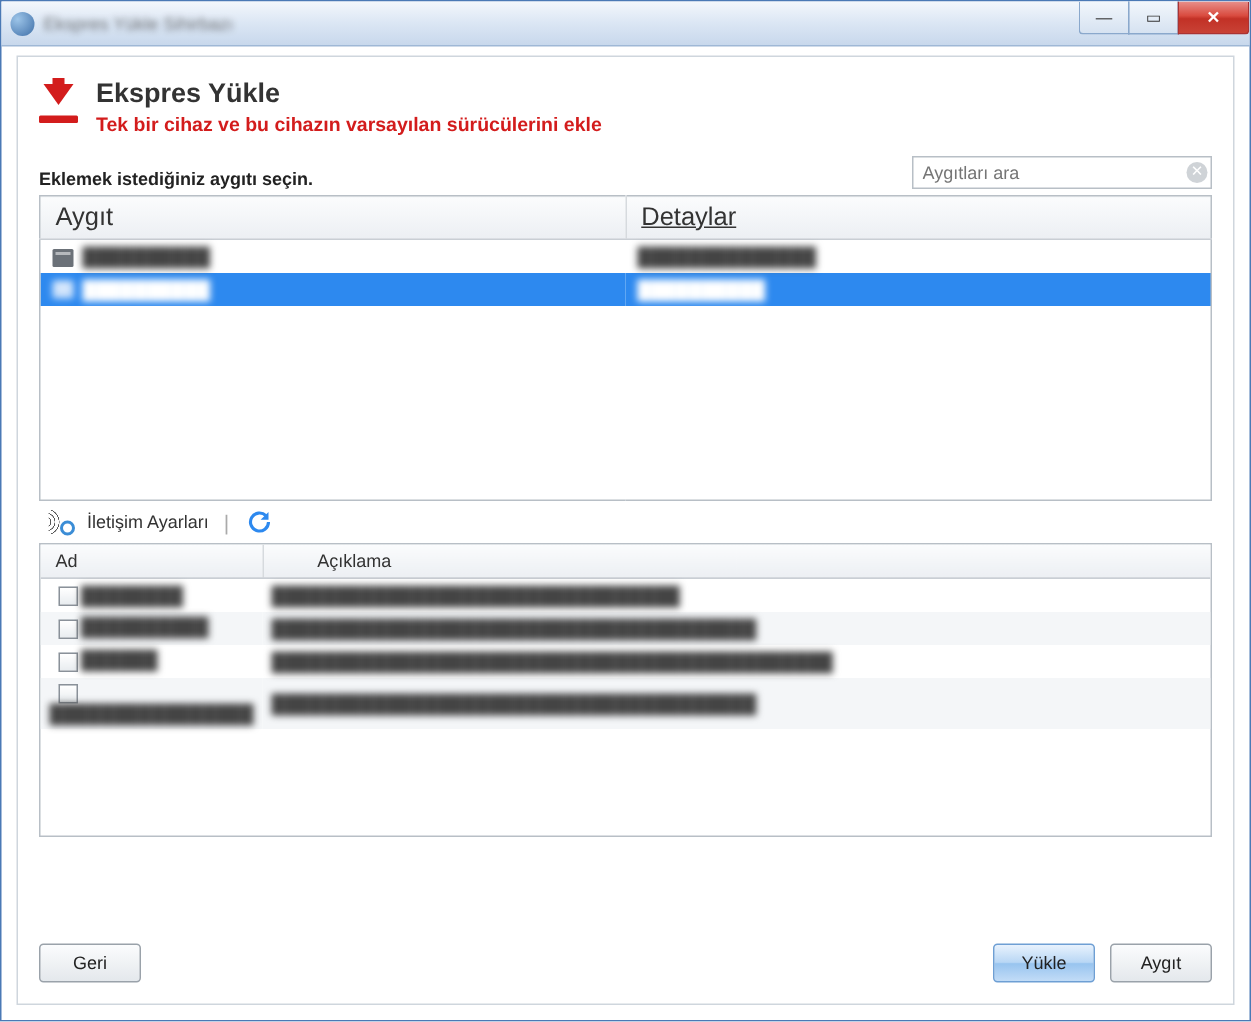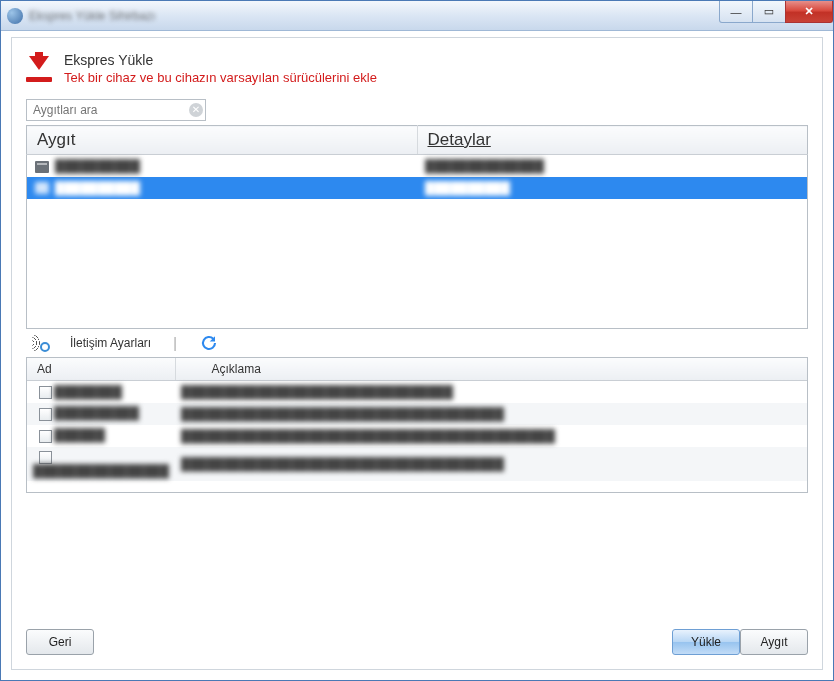--- a/index.html
+++ b/index.html
@@ -11,61 +11,61 @@
   .winbtns { position: absolute; right: 0; top: 0; display: flex; }
   .winbtn { width: 34px; height: 22px; border: 1px solid #8aa8cc; border-top: none; margin-left: -1px; display: flex; align-items: center; justify-content: center; font-size: 11px; color: #333; background: linear-gradient(to bottom, #f2f7fc, #d6e2f1); cursor: pointer; }
   .winbtn.min { border-bottom-left-radius: 3px; }
   .winbtn.close { width: 48px; background: linear-gradient(to bottom, #e78f8a 0%, #d94b3f 45%, #c23126 55%, #c94236 100%); color: #fff; border-color: #a33; border-bottom-right-radius: 3px; font-weight: bold; }
   .content { position: absolute; top: 36px; left: 10px; right: 10px; bottom: 10px; background: #fff; border: 1px solid #cfd6dd; padding: 14px 14px 14px 14px; }
   .header-row { display: flex; align-items: flex-start; gap: 12px; margin-bottom: 14px; }
   .dl-icon { width: 26px; height: 28px; position: relative; margin-top: 2px; }
   .dl-icon .arrow { width: 0; height: 0; border-left: 10px solid transparent; border-right: 10px solid transparent; border-top: 14px solid #d31c1c; position: absolute; left: 3px; top: 2px; }
   .dl-icon .stem { width: 8px; height: 6px; background: #d31c1c; position: absolute; left: 9px; top: -2px; }
   .dl-icon .bar { position: absolute; left: 0; right: 0; bottom: 0; height: 5px; background: #d31c1c; border-radius: 1px; }
-  .header-titles .h1 { font-size: 14px; font-weight: normal; color: #333; margin-bottom: 2px; }
-  .header-titles .h2 { font-size: 13px; color: #d31c1c; font-weight: normal; }
+  .header-titles .h1 { font-size: 18px; font-weight: bold; color: #333; margin-bottom: 2px; }
+  .header-titles .h2 { font-size: 13px; color: #d31c1c; font-weight: bold; }
   .row-label-search { display: flex; align-items: flex-end; justify-content: space-between; margin-bottom: 4px; }
   .section-label { font-weight: bold; color: #222; font-size: 12px; }
-  .search-wrap { position: relative; width: 180px; }
+  .search-wrap { position: relative; width: 200px; }
   .search-wrap input { width: 100%; height: 22px; border: 1px solid #b8bfc6; padding: 0 22px 0 6px; font-size: 12px; color: #666; }
   .search-wrap .clear { position: absolute; right: 3px; top: 50%; transform: translateY(-50%); width: 14px; height: 14px; border-radius: 50%; background: #cfd3d7; color: #fff; font-size: 10px; line-height: 14px; text-align: center; cursor: pointer; }
   .devtable { width: 100%; border: 1px solid #b8bfc6; border-collapse: collapse; background: #fff; }
   .devtable th { background: linear-gradient(to bottom, #fbfcfd, #eceff3); border-bottom: 1px solid #c9ced4; text-align: left; font-weight: normal; color: #333; padding: 4px 10px; font-size: 17px; }
   .devtable th + th { border-left: 1px solid #d6dade; text-decoration: underline; }
   .devtable td { padding: 3px 8px; font-size: 12px; color: #333; vertical-align: middle; height: 22px; }
   .devtable tbody tr.selected td { background: #2d89ef; color: #fff; }
   .devtable tbody tr.selected .blur, .devtable tbody tr.selected .dev-icon { filter: blur(2.5px); color: #fff; }
   .dev-icon { display: inline-block; width: 14px; height: 12px; background: #6b7178; border-radius: 1px; margin-right: 6px; vertical-align: middle; position: relative; }
   .dev-icon::before { content: ""; position: absolute; top: 2px; left: 2px; right: 2px; height: 2px; background: #fff; opacity: .5; }
   .blur { filter: blur(2.5px); color: #444; white-space: nowrap; }
   .devtable .spacer td { height: 130px; }
   .below-table { display: flex; align-items: center; justify-content: space-between; margin-top: 4px; margin-bottom: 4px; }
   .left-below { display: flex; flex-direction: column; gap: 2px; }
   .count-label { color: #333; }
   .chk-row { display: flex; align-items: center; gap: 4px; }
   .chk-row input { width: 13px; height: 13px; }
-  .right-below { display: flex; align-items: center; gap: 20px; font-size: 12px; color: #333; }
+  .right-below { display: flex; align-items: center; gap: 8px; font-size: 12px; color: #333; }
   .comm-icon { display: inline-flex; align-items: center; gap: 2px; }
   .comm-icon .wave { width: 16px; height: 16px; border-radius: 50%; background: radial-gradient(circle at 30% 50%, transparent 20%, #555 21%, #555 24%, transparent 25%, transparent 40%, #555 41%, #555 44%, transparent 45%, transparent 60%, #555 61%, #555 64%, transparent 65%); clip-path: polygon(40% 0, 100% 0, 100% 100%, 40% 100%); }
   .comm-icon .gear { width: 10px; height: 10px; border: 2px solid #3b8dd6; border-radius: 50%; position: relative; margin-left: -4px; margin-top: 8px; }
   .sep { color: #aaa; font-size: 14px; margin: 0 2px; }
   .refresh { width: 20px; height: 20px; cursor: pointer; display: flex; align-items: center; justify-content: center; }
   .refresh svg { width: 18px; height: 18px; }
   .section2-label { font-weight: bold; color: #222; margin-top: 4px; margin-bottom: 4px; }
-  .feat-wrap { border: 1px solid #b8bfc6; height: 136px; overflow: hidden; }
+  .feat-wrap { border: 1px solid #b8bfc6; height: 196px; overflow: hidden; }
   .feattable { width: 100%; border-collapse: collapse; }
   .feattable th { background: linear-gradient(to bottom, #fbfcfd, #eceff3); border-bottom: 1px solid #c9ced4; text-align: left; font-weight: normal; color: #333; padding: 4px 10px; font-size: 12px; }
   .feattable th + th { border-left: 1px solid #d6dade; padding-left: 36px; }
   .feattable td { padding: 3px 6px; height: 22px; font-size: 12px; }
   .feattable tr:nth-child(even) td { background: #f4f6f8; }
   .feat-chk { display: inline-block; width: 13px; height: 13px; border: 1px solid #8a9199; background: linear-gradient(#fff,#e8ecef); vertical-align: middle; margin-left: 6px; margin-right: 2px; }
   .buttons { position: absolute; left: 14px; right: 14px; bottom: 14px; display: flex; justify-content: space-between; align-items: center; }
   .btn { min-width: 68px; height: 26px; border: 1px solid #9aa2aa; border-radius: 3px; background: linear-gradient(to bottom, #fbfcfd, #e4e8ec); font-size: 12px; color: #222; cursor: pointer; padding: 0 6px; }
   .btn.primary { background: linear-gradient(to bottom, #e8f2fd, #b9d7f5 48%, #98c4ef 52%, #c2dcf7); border-color: #6e9fd4; }
-  .btn-group { display: flex; gap: 0; }
+  .btn-group { display: flex; gap: 10px; }
 </style>
 </head>
 <body>
 
 <div class="window">
   <div class="titlebar">
     <div class="titlebar-icon"></div>
     <div class="titlebar-text">Ekspres Yükle Sihirbazı</div>
     <div class="winbtns">
       <div class="winbtn min">—</div>
@@ -81,20 +81,21 @@
           <div class="arrow"></div>
           <div class="bar"></div>
       </div>
       <div class="header-titles">
         <div class="h1">Ekspres Yükle</div>
         <div class="h2">Tek bir cihaz ve bu cihazın varsayılan sürücülerini ekle</div>
       </div>
     </div>
 
     <div class="row-label-search">
+      <div class="section-label">Eklemek istediğiniz aygıtı seçin.</div>
       <div class="search-wrap">
         <input type="text" placeholder="Aygıtları ara" style="">
         <div class="clear">✕</div>
       </div>
     </div>
 
     <table class="devtable">
       <thead>
         <tr>
           <th style="width:50%">Aygıt</th>

